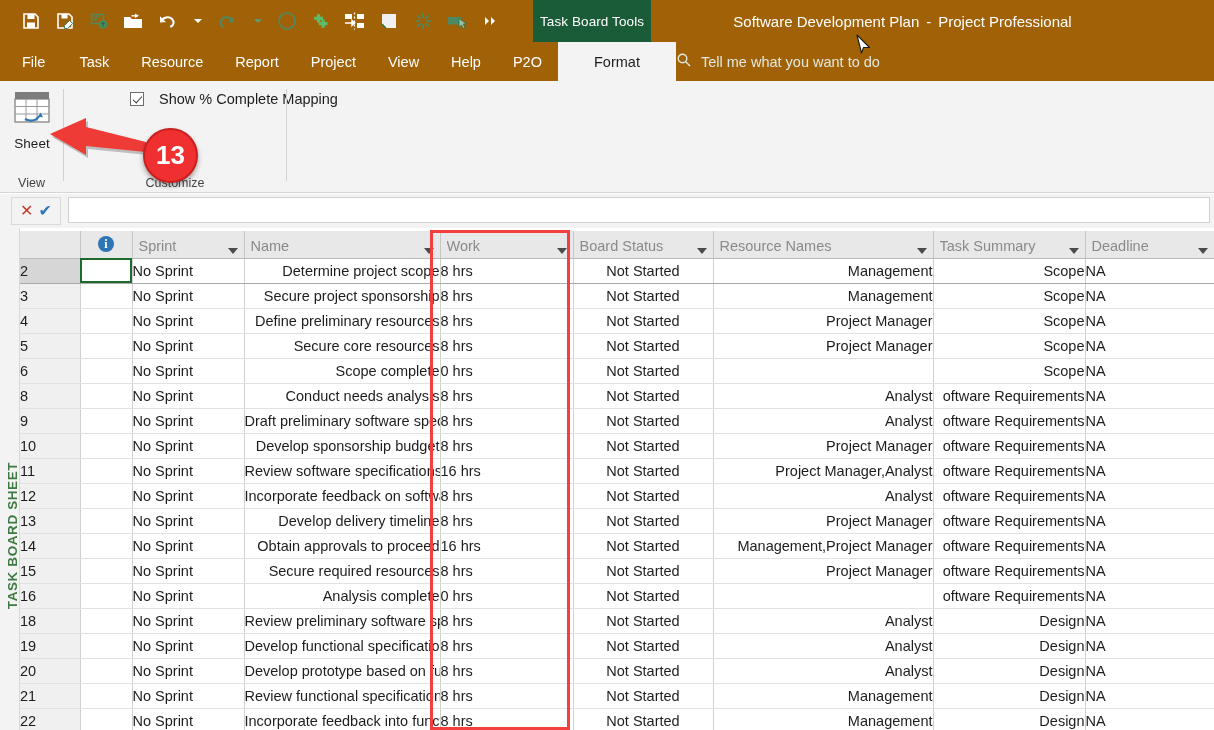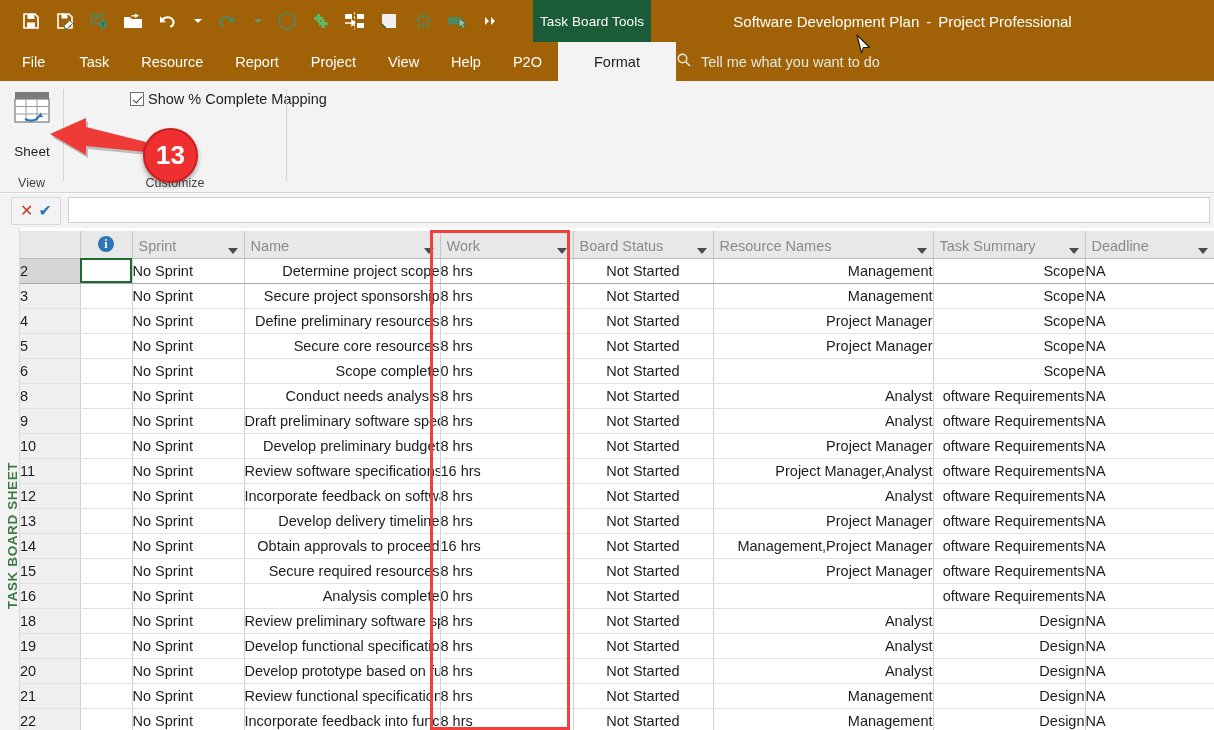--- a/index.html
+++ b/index.html
@@ -105,26 +105,26 @@
     background: #d2d2d2;
   }
   .grp-label {
     position: absolute; bottom: 3px; left: 0; width: 100%;
     text-align: center;
     font-size: 12.5px; color: #444444;
   }
   .sheet-btn {
     position: absolute; left: 5px; top: 8px;
     width: 54px; height: 72px;
-    display: flex; flex-direction: column; align-items: center; gap: 11px;
+    display: flex; flex-direction: column; align-items: center; gap: 3px;
   }
   .sheet-label { font-size: 13.5px; color: #1d1d1d; }
   .chk-row {
     position: absolute; left: 66px; top: 10px;
-    display: flex; align-items: center; gap: 4px;
+    display: flex; align-items: center; gap: 15px;
   }
   .chk-box {
     width: 14px; height: 14px;
     border: 1px solid #6e6e6e; background: #ffffff;
     position: relative;
   }
   .chk-box::after {
     content: "";
     position: absolute; left: 4px; top: 1px;
     width: 4px; height: 8px;
@@ -603,21 +603,21 @@
             <td class="cell left">8 hrs</td>
             <td class="cell" style="text-align: center;">Not Started</td>
             <td class="cell right">Analyst</td>
             <td class="cell right">oftware Requirements</td>
             <td class="cell left">NA</td>
           </tr>
           <tr>
             <td class="col-rownum">10</td>
             <td class="cell"></td>
             <td class="cell left">No Sprint</td>
-            <td class="cell right">Develop preliminary budget</td>
+            <td class="cell right">Develop sponsorship budget</td>
             <td class="cell left">8 hrs</td>
             <td class="cell" style="text-align: center;">Not Started</td>
             <td class="cell right">Project Manager</td>
             <td class="cell right">oftware Requirements</td>
             <td class="cell left">NA</td>
           </tr>
           <tr>
             <td class="col-rownum">11</td>
             <td class="cell"></td>
             <td class="cell left">No Sprint</td>

